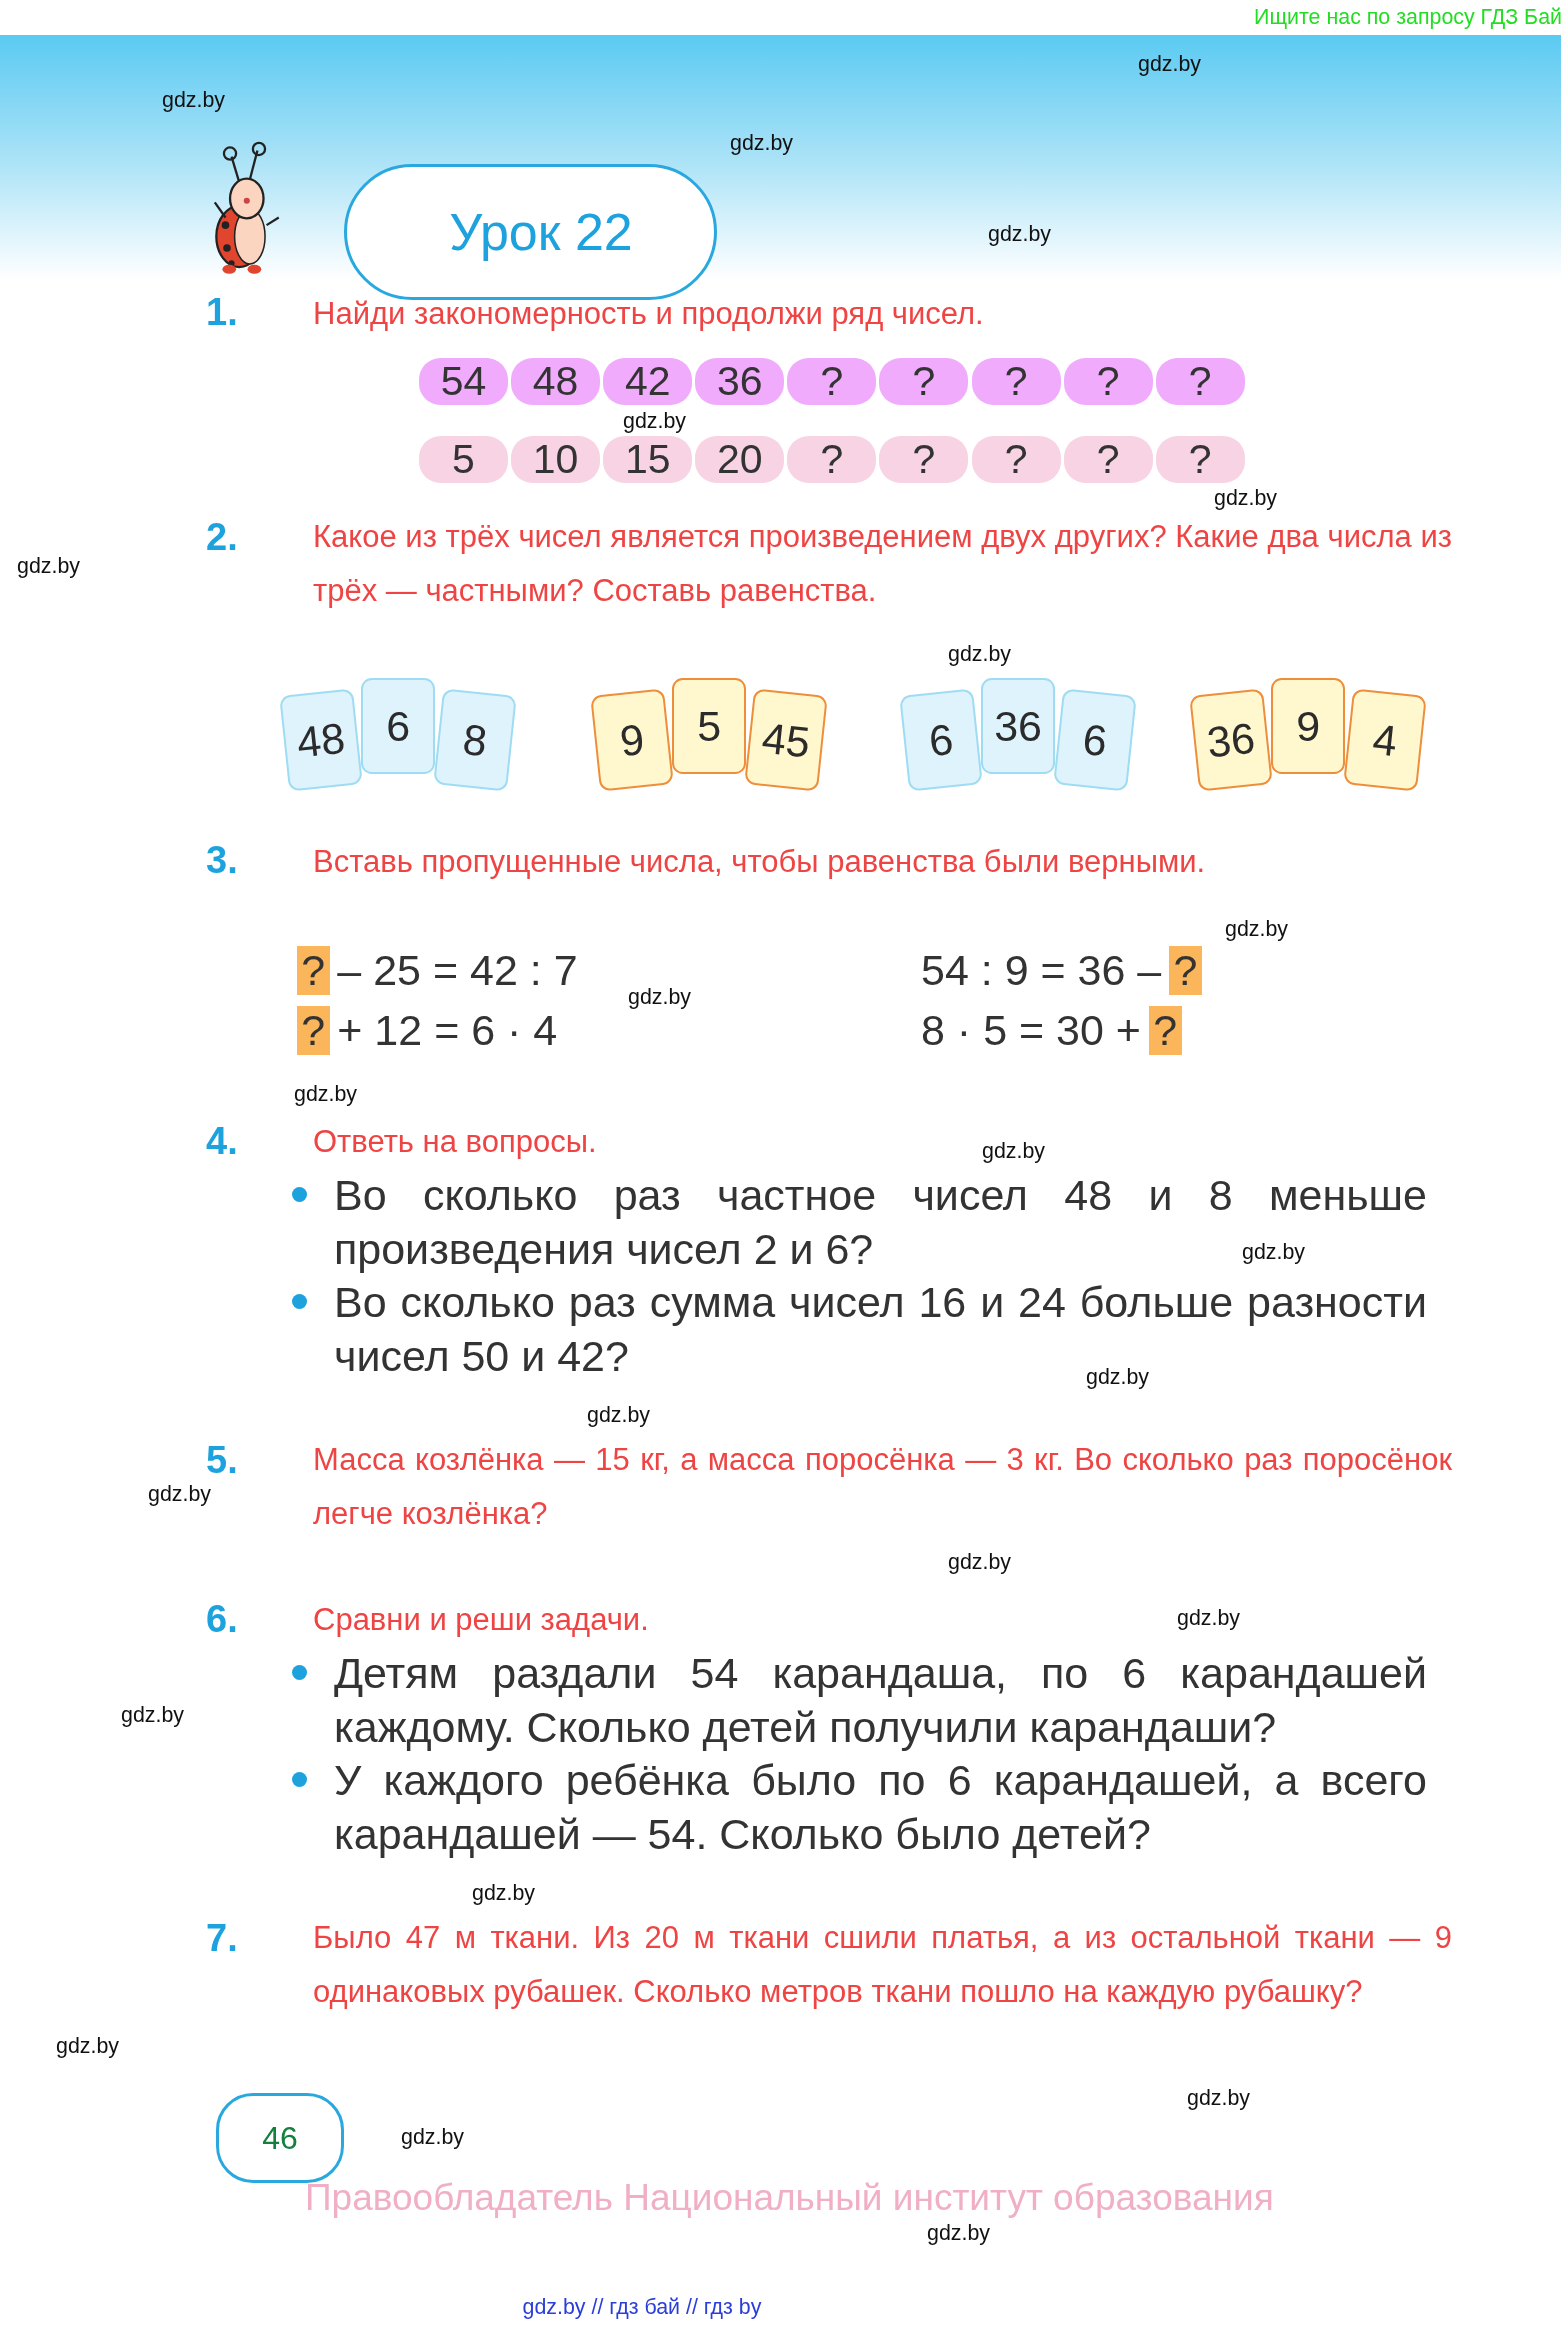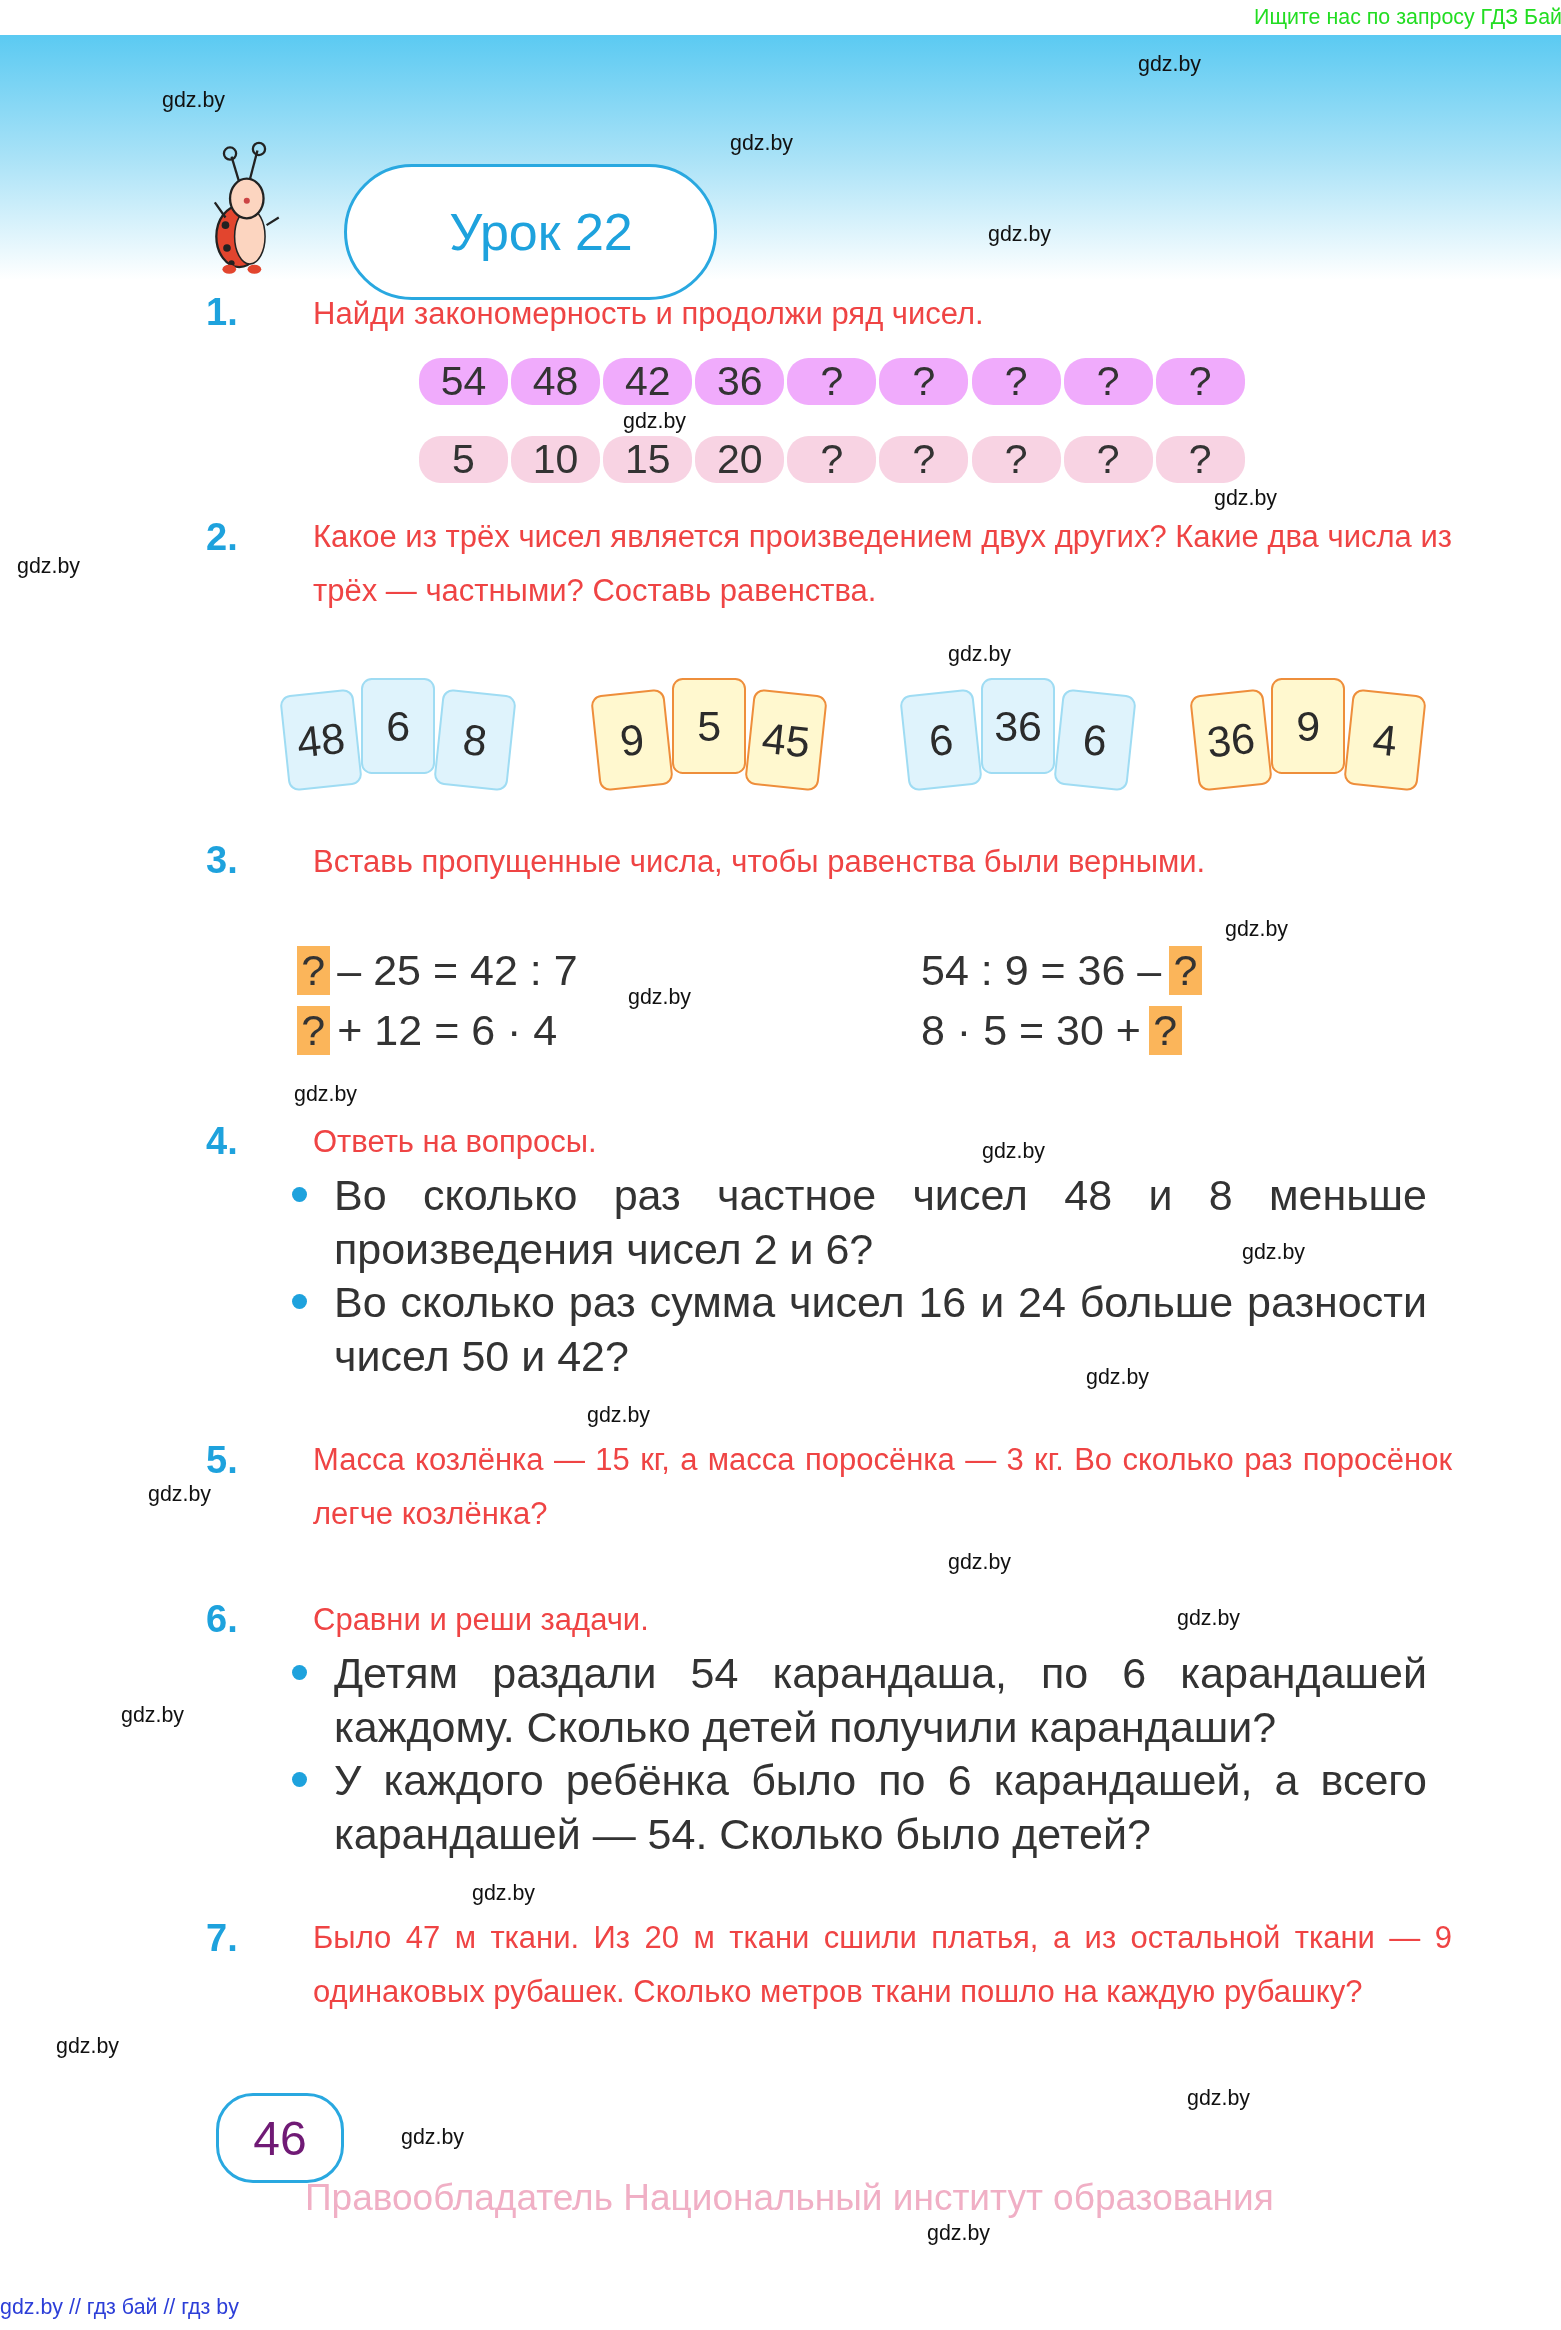--- a/index.html
+++ b/index.html
@@ -19,23 +19,23 @@
   .cards{position:absolute;top:692px;display:flex;}
   .card{width:70px;height:92px;border-radius:10.7px;display:flex;align-items:center;justify-content:center;font-size:43px;color:#2b2b2b;margin-right:3.1px;}
   .blue .card{background:#dff3fc;border:2.3px solid #9fdcf3;}
   .org .card{background:#fff8cf;border:2.3px solid #ee8e3b;}
   .card.l{transform:rotate(-6deg);} .card.r{transform:rotate(6deg);} .card.m{margin-top:-13.8px;}
   .eq{position:absolute;font-size:43px;color:#333;display:flex;align-items:center;gap:7.6px;}
   .q{background:#fbb55a;padding:0 4.6px;}
   .bullet{position:absolute;left:292px;width:15.3px;height:15.3px;border-radius:50%;background:#1ea2dd;}
   .sub{position:absolute;left:334px;width:1093px;font-size:43px;line-height:54px;color:#333;text-align:justify;}
   .pagecloud{position:absolute;left:216px;top:2093px;width:122px;height:84px;border:3.8px solid #29a8e0;border-radius:37px;background:#fff;display:flex;align-items:center;justify-content:center;}
-  .pagecloud span{font-size:48px;color:#701a75;}
+  .pagecloud span{font-size:32px;color:#15803d;}
   .copy{position:absolute;left:277px;top:2177px;font-size:37px;color:#f0afc5;margin-left:28px;}
-  .foot{position:absolute;left:0;width:1284px;top:2295px;font-size:21.4px;color:#2c3ed8;}
+  .foot{position:absolute;left:0;width:1284px;top:2295px;text-align:center;font-size:21.4px;color:#2c3ed8;}
 </style>
 </head>
 <body>
 
 <div class="topbar"><span>Ищите нас по запросу ГДЗ Бай</span></div>
 <div class="sky"></div>
 
 <div class="wm" style="left:1138px;top:52px">gdz.by</div>
 <div class="wm" style="left:162px;top:88px">gdz.by</div>
 <div class="wm" style="left:730px;top:131px">gdz.by</div>

